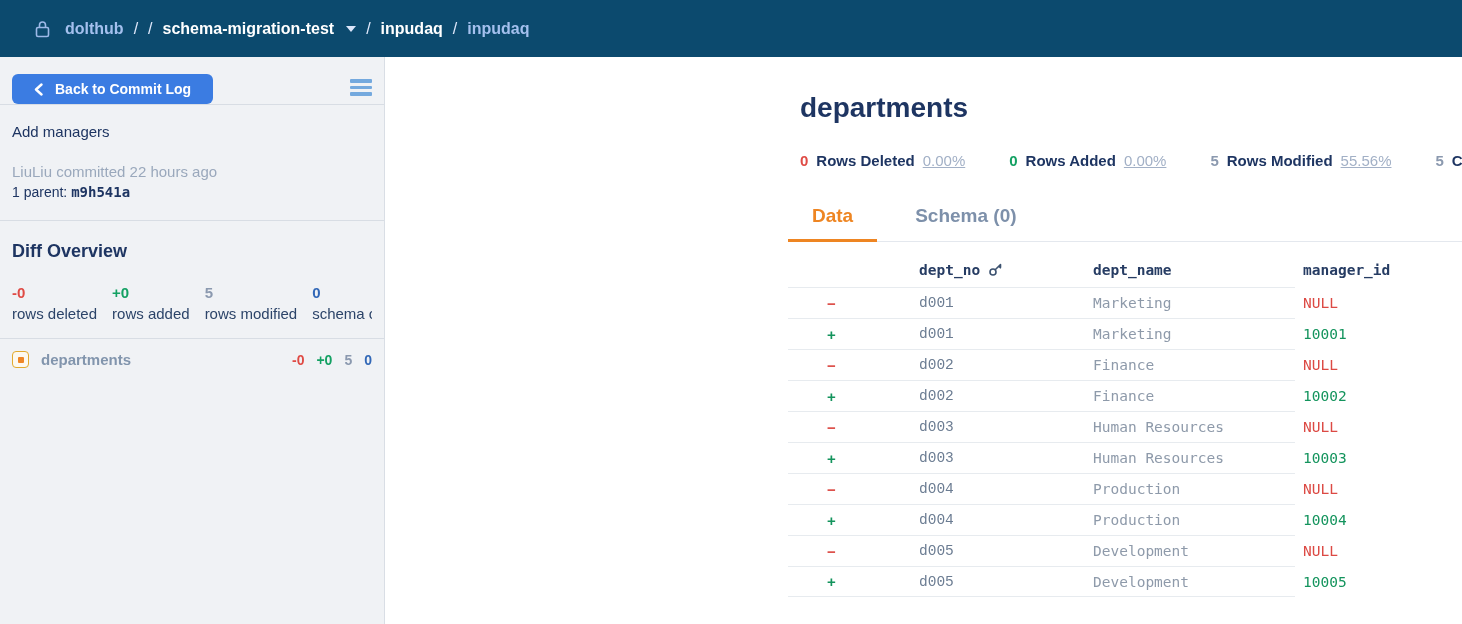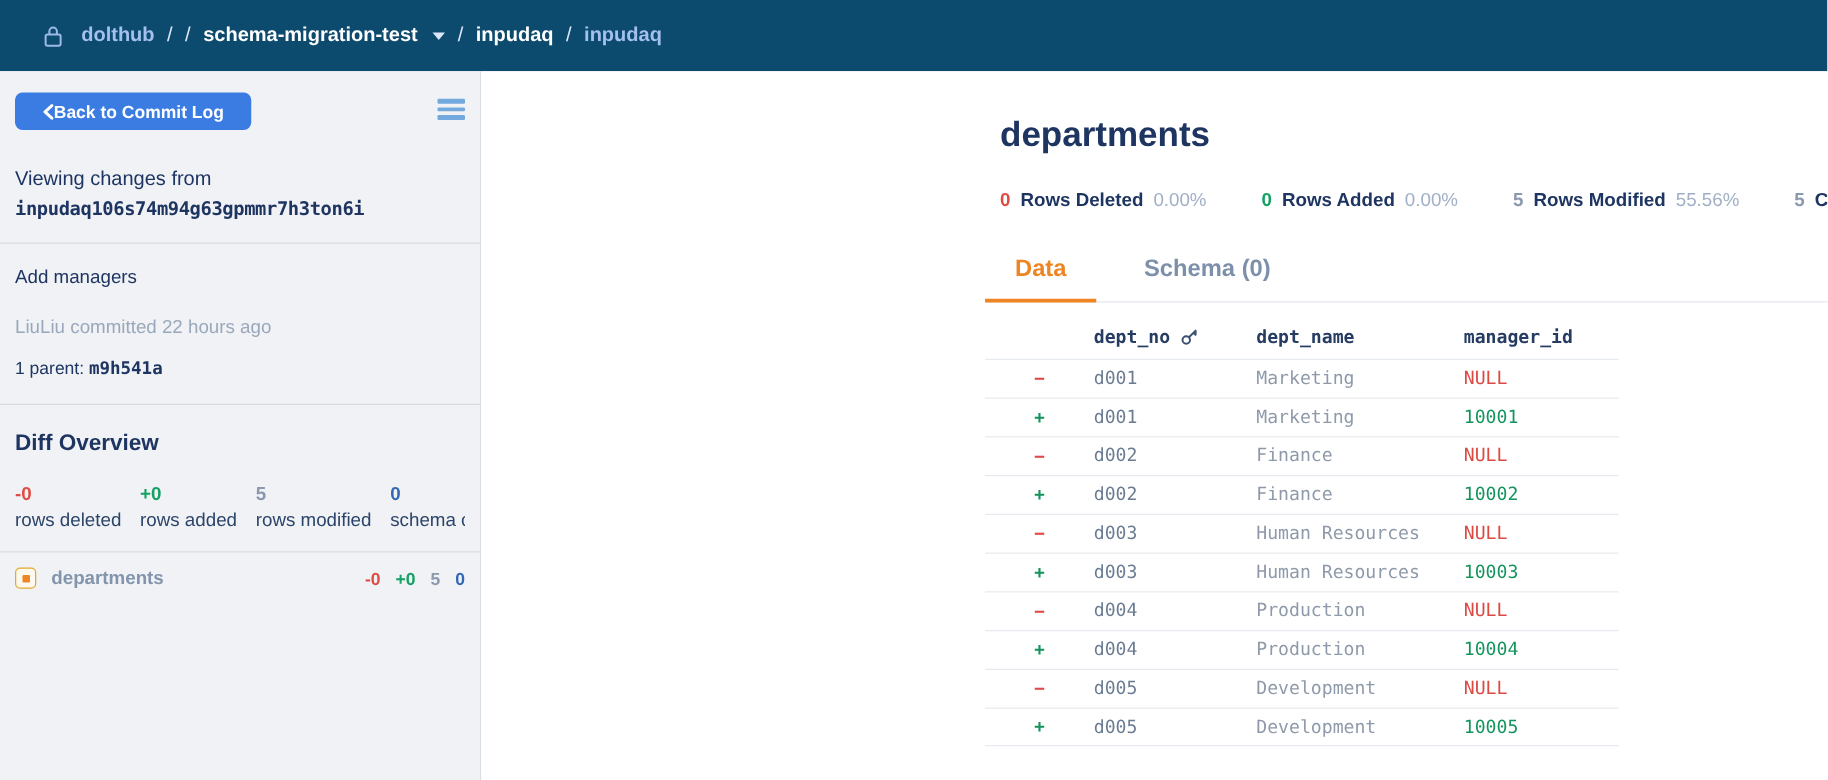--- a/index.html
+++ b/index.html
@@ -23,37 +23,37 @@
   .sidebar { width: 385px; background: #f0f2f5; border-right: 1px solid #d9dee5;
     flex: 0 0 385px; }
   .main { flex: 1; background: #fff; padding: 35px 0 0 403px; }
 
   
   .side-sec { padding: 0 12px; }
   .side-top { display: flex; align-items: flex-start; justify-content: space-between;
     padding-top: 17px; }
   .back-btn { background: #3b7ce2; color: #fff; border: none; border-radius: 6px;
     height: 30px; padding: 0 22px; font-size: 14px; font-weight: 700; cursor: pointer;
-    display: inline-flex; align-items: center; gap: 0;
+    display: inline-flex; align-items: center; gap: 12px;
     font-family: "Liberation Sans", sans-serif; }
   .chev-left { display: inline-flex; }
   .hamburger { margin-top: 5px; cursor: pointer; display: inline-flex; flex-direction: column; gap: 3px; }
   .hamburger span { display: block; width: 22px; height: 3.5px; background: #74a9de; border-radius: 1px; }
 
   .viewing { margin-top: 31px; padding-bottom: 18px; }
   .viewing-label { font-size: 16px; color: #1e3562; }
   .viewing-hash { font-family: "DejaVu Sans Mono", monospace; font-weight: 700;
     font-size: 15px; color: #1e3562; margin-top: 5px; letter-spacing: -0.3px; }
 
   .divider { border: none; border-top: 1px solid #d8dde4; }
 
   .commit-sec { padding-top: 18px; padding-bottom: 20px; }
   .commit-msg { font-size: 15px; color: #1e3562; }
   .commit-meta { font-size: 15px; color: #9aa8bc; margin-top: 23px; }
-  .parent-line { font-size: 14px; color: #1e3562; margin-top: 16px; }
+  .parent-line { font-size: 14px; color: #1e3562; margin-top: 4px; }
   .parent-hash { font-family: "DejaVu Sans Mono", monospace; font-weight: 700;
     color: #1e3562; cursor: pointer; }
 
   .overview-sec { padding-top: 20px; padding-bottom: 16px; }
   .overview-title { font-size: 18px; font-weight: 700; color: #1e3562; }
   .ov-stats { display: flex; gap: 15px; margin-top: 22px; white-space: nowrap; overflow: hidden; }
   .ov-stat .num { font-size: 15px; font-weight: 700; }
   .ov-stat .lbl { font-size: 15px; color: #2c4469; margin-top: 4px; }
 
   .tbl-item { display: flex; align-items: center; padding: 12px 12px 0 12px; cursor: pointer; }
@@ -67,39 +67,39 @@
   .c-green { color: #14a163; }
   .c-gray { color: #8b99af; }
   .c-blue { color: #3268b7; }
 
   
   .page-title { font-size: 28px; font-weight: 700; color: #1e3562; margin-left: 12px; }
   .stats-row { display: flex; gap: 44px; margin: 28px 0 0 12px; align-items: baseline; }
   .stat { display: flex; gap: 8px; align-items: baseline; font-size: 15px; white-space: nowrap; }
   .stat .num { font-weight: 700; }
   .stat .lbl { color: #1e3562; font-weight: 700; }
-  .stat .pct { color: #a2b0c6; }
+  .stat .pct { color: #a2b0c6; text-decoration: underline; }
 
   .tabbar { display: flex; gap: 14px; margin-top: 28px; border-bottom: 1px solid #e4e8ee;
     width: 1059px; }
   .tab { font-size: 19px; font-weight: 700; padding: 8px 24px 12px 24px; cursor: pointer;
     border-bottom: 3px solid transparent; margin-bottom: -1px; }
   .tab.active { color: #ee8522; border-bottom-color: #ee8522; }
   .tab.inactive { color: #7d90aa; }
 
   .dtable { margin-top: 10px; font-family: "DejaVu Sans Mono", monospace; font-size: 14.5px; }
   .thead, .trow { display: grid; grid-template-columns: 87px 130px 166px 124px;
-    align-items: center; width: 507px; }
+    align-items: center; width: 507px; gap: 44px; }
   .thead { height: 35px; font-weight: 700; color: #263c63; }
   .thead .hcell { display: flex; align-items: center; gap: 8px; }
   .trow { height: 31px; border-top: 1px solid #e7ebef; }
   .trow:last-child { border-bottom: 1px solid #e7ebef; }
   .sign { text-align: center; font-family: "Liberation Sans", sans-serif; font-weight: 700;
     font-size: 15px; }
-  .cell.no { color: #6b7c92; }
+  .cell.no { color: #6b7c92; font-family: Liberation Mono, monospace; }
   .cell.name { color: #8e9aaa; }
   .trow.minus .sign, .trow.minus .cell.mid { color: #dc4a44; }
   .trow.plus .sign, .trow.plus .cell.mid { color: #14945d; }
   .key-icon { display: inline-flex; }
 </style>
 </head>
 <body>
 
 <nav class="topnav">
   <span class="lock-icon">
@@ -132,24 +132,20 @@
                 <path d="M7.5 1.5 L2 6.5 L7.5 11.5" fill="none" stroke="#fff" stroke-width="2.4" stroke-linecap="round" stroke-linejoin="round"></path>
               </svg>
           </span>
           <span>Back to Commit Log</span>
         </button>
         <span class="hamburger">
             <span></span>
             <span></span>
             <span></span>
           </span>
-      </div>
-      <div class="viewing">
-        <div class="viewing-label">Viewing changes from</div>
-        <div class="viewing-hash">inpudaq106s74m94g63gpmmr7h3ton6i</div>
       </div>
     </div>
     <hr class="divider">
     <div class="side-sec commit-sec">
       <div class="commit-msg">Add managers</div>
       <div class="commit-meta">LiuLiu committed 22 hours ago</div>
       <div class="parent-line">
         <span>1 parent:</span>
         <a class="parent-hash">m9h541a</a>
       </div>

